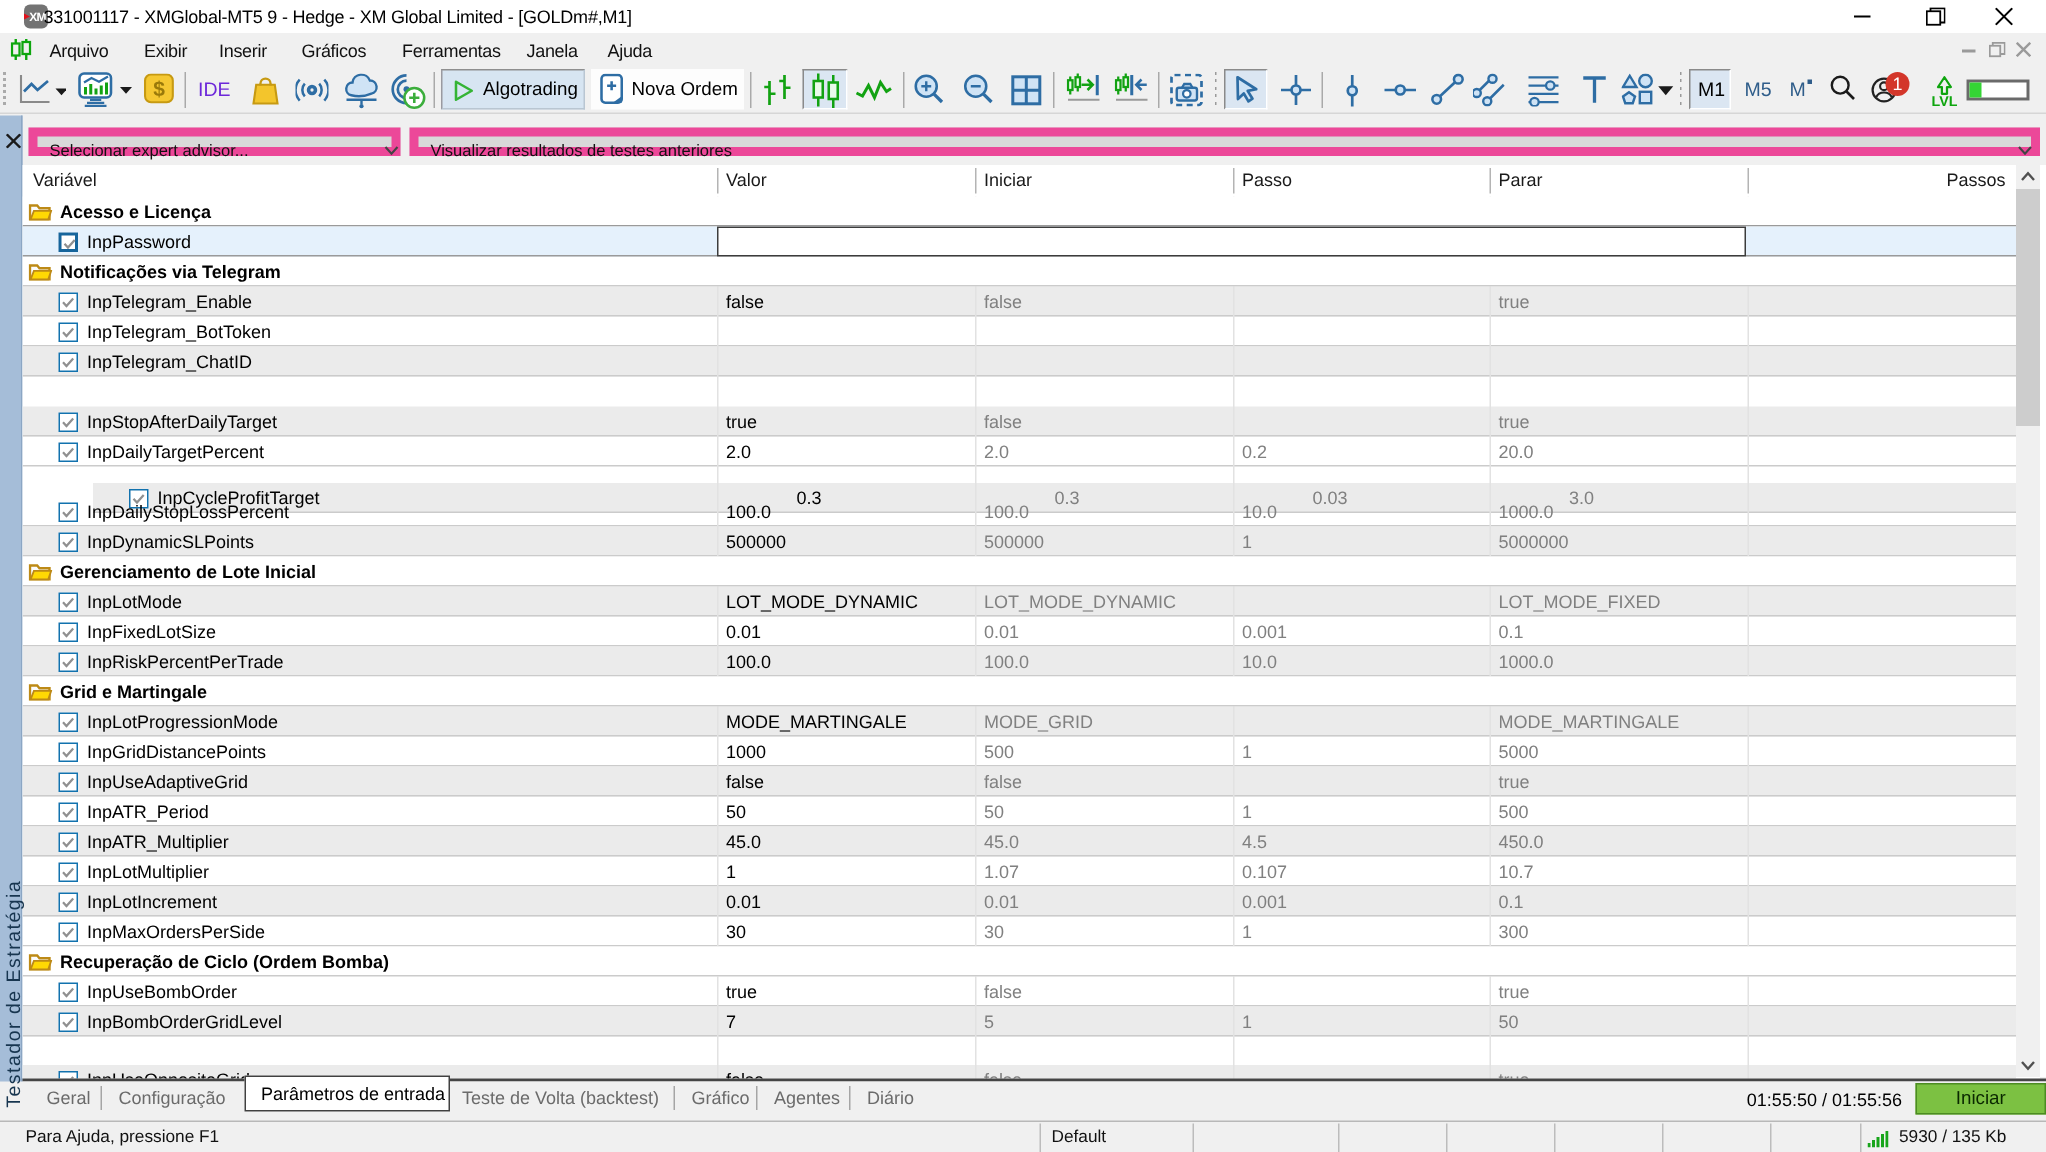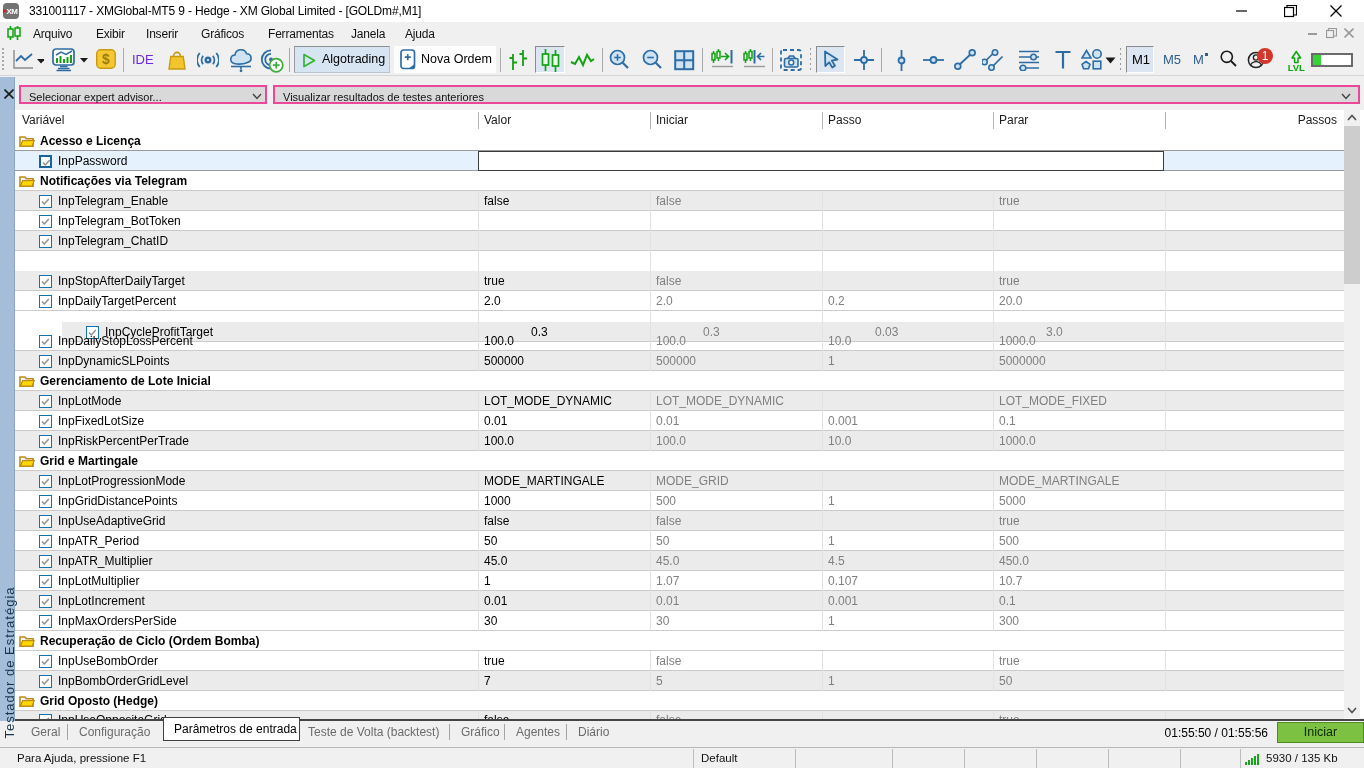--- a/index.html
+++ b/index.html
@@ -1,33 +1,33 @@
 <!DOCTYPE html>
 <html><head>
 <meta charset="utf-8">
 <style>
 html,body{margin:0;padding:0;}
 #app{position:relative;width:1364px;height:768px;background:#f0f0f0;font-family:"Liberation Sans",sans-serif;overflow:hidden;}
 #app *{position:absolute;box-sizing:border-box;}
 
 #titlebar{left:0;top:0;width:1364px;height:22px;background:#ffffff;}
 #title{left:29px;top:4px;font-size:12px;color:#000;white-space:nowrap;letter-spacing:-0.15px;}
-#xmicon{left:3px;top:3px;width:16px;height:16px;background:#737373;border-radius:4px;}
+#xmicon{left:16px;top:3px;width:16px;height:16px;background:#737373;border-radius:4px;}
 #xmicon span{position:absolute;left:3.5px;top:4px;font-size:8px;font-weight:bold;color:#fff;letter-spacing:-0.5px;font-family:"Liberation Sans",sans-serif;}
 #xmicon i{position:absolute;left:0px;top:5.5px;width:0;height:0;border-left:4px solid #e0101a;border-top:2.5px solid transparent;border-bottom:2.5px solid transparent;}
 
 #menubar{left:0;top:22px;width:1364px;height:22px;background:#f0f0f0;}
 .menuitem{top:5px;font-size:12px;letter-spacing:-0.2px;color:#111;white-space:nowrap;}
 
 #toolbar{left:0;top:44px;width:1364px;height:32px;background:#f0f0f0;border-bottom:1px solid #d6d6d6;}
 .sep{width:1px;background:#a9a9a9;top:4px;height:24px;}
 .dotsep{width:1px;top:4px;height:24px;background:repeating-linear-gradient(#9a9a9a 0 2px,transparent 2px 5px);}
 
 #earow{left:0;top:77px;width:1364px;height:33px;background:#f0f0f0;}
-.combo{top:8px;height:19px;background:#d9d9d9;border:2px solid #ec4899;}
+.combo{top:8px;height:19px;background:#d9d9d9;border:6px solid #ec4899;}
 .combo span{position:absolute;left:8px;top:4px;font-size:11px;color:#111;white-space:nowrap;}
 
 #sidebar{left:0;top:77px;width:15px;height:668px;background:#a5bdd8;border-right:1px solid #8ba6c4;}
 #sidetext{left:-71px;top:655px;width:160px;height:15px;z-index:6;transform:rotate(-90deg);transform-origin:center;font-size:13px;color:#17354f;letter-spacing:1px;text-align:center;white-space:nowrap;}
 
 #tablearea{left:15px;top:110px;width:1345px;height:609px;background:#fff;overflow:hidden;}
 .hcell{top:3px;font-size:12px;color:#1a1a1a;white-space:nowrap;}
 .hsep{top:2px;width:1px;height:17px;background:#b4b4b4;}
 .row{left:0;width:1329px;height:20px;font-size:12px;color:#000;}
 .gr{background:#ebebeb;}
@@ -636,27 +636,20 @@
           <svg width="11" height="11" style="position:absolute;left:0;top:0;">
             <polyline points="2,5.5 4.3,8 8.8,3" fill="none" stroke="#909090" stroke-width="1.5"></polyline>
           </svg>
         </i>
         <span class="nm">InpBombOrderGridLevel</span>
         <span class="v0">7</span>
         <span class="v1">5</span>
         <span class="v2">1</span>
         <span class="v3">50</span>
       </div>
-    <div class="row hdr" style="top:581px;">
-        <svg class="fold" width="16" height="14">
-          <path d="M1 3 H5.8 L7.3 4.8 H14 V12.2 H1 Z" fill="#fcfcfc" stroke="#bd8a16" stroke-width="1.6"></path>
-          <path d="M3.6 6.6 H15.1 L13.2 12.2 H1.4 Z" fill="#ffd803" stroke="#bd8a16" stroke-width="1.2"></path>
-        </svg>
-        <span class="nm">Grid Oposto (Hedge)</span>
-      </div>
     <div class="row gr" style="top:600px;">
         <i class="cb">
           <svg width="11" height="11" style="position:absolute;left:0;top:0;">
             <polyline points="2,5.5 4.3,8 8.8,3" fill="none" stroke="#909090" stroke-width="1.5"></polyline>
           </svg>
         </i>
         <span class="nm">InpUseOppositeGrid</span>
         <span class="v0">false</span>
         <span class="v1">false</span>
         <span class="v3">true</span>

